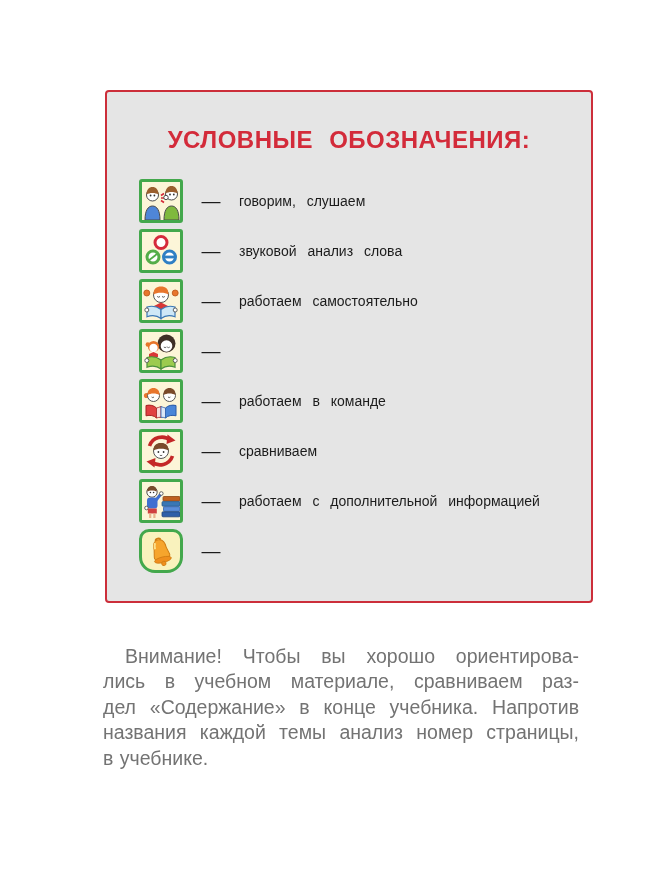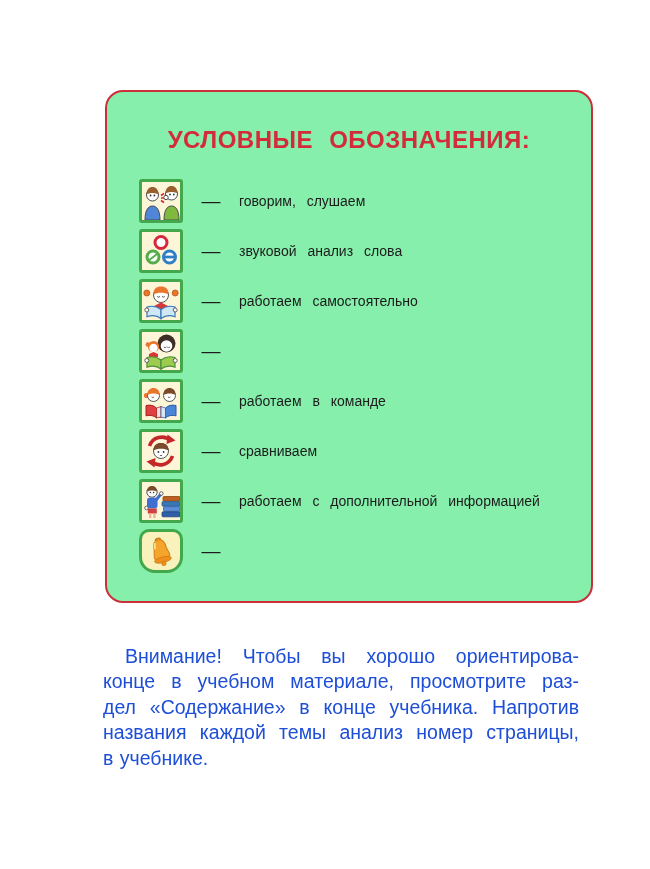--- a/index.html
+++ b/index.html
@@ -9,22 +9,22 @@
     background:#ffffff;
     font-family:"Liberation Sans","DejaVu Sans",sans-serif;
     overflow:hidden;
   }
   .legend-box{
     position:absolute;
     left:105px;top:90px;
     width:488px;height:513px;
     box-sizing:border-box;
     border:2.5px solid #cc2e3a;
-    border-radius:18px;
-    background:#86efac;
+    border-radius:4px;
+    background:#e5e5e5;
   }
   .legend-title{
     margin-top:34px;
     text-align:center;
     font-size:24px;
     font-weight:700;
     color:#d32b3a;
     letter-spacing:0.5px;
     word-spacing:9px;
     line-height:28px;
@@ -66,21 +66,21 @@
     color:#1c1c1c;
     word-spacing:7px;
     max-width:316px;
   }
   .note{
     position:absolute;
     left:103px;top:644px;
     width:476px;
     font-size:19.5px;
     line-height:25.4px;
-    color:#1d4ed8;
+    color:#737373;
   }
   .note-line{
     text-align:justify;
     text-align-last:justify;
     word-spacing:1px;
   }
   .note-line.first{text-indent:22px;}
   .note-line.last{text-align:center;text-align-last:left;}
   svg{display:block;}
 </style>
@@ -240,19 +240,19 @@
           </svg>
         </span>
         <span class="dash">—</span>
       </div>
 
     </div>
   </div>
 
   <div class="note">
     <div class="note-line first">Внимание! Чтобы вы хорошо ориентирова-</div>
-    <div class="note-line">конце в учебном материале, просмотрите раз-</div>
+    <div class="note-line">лись в учебном материале, сравниваем раз-</div>
     <div class="note-line">дел «Содержание» в конце учебника. Напротив</div>
     <div class="note-line">названия каждой темы анализ номер страницы,</div>
     <div class="note-line last">в учебнике.</div>
   </div>
 
 </div>
 
 </body></html>

